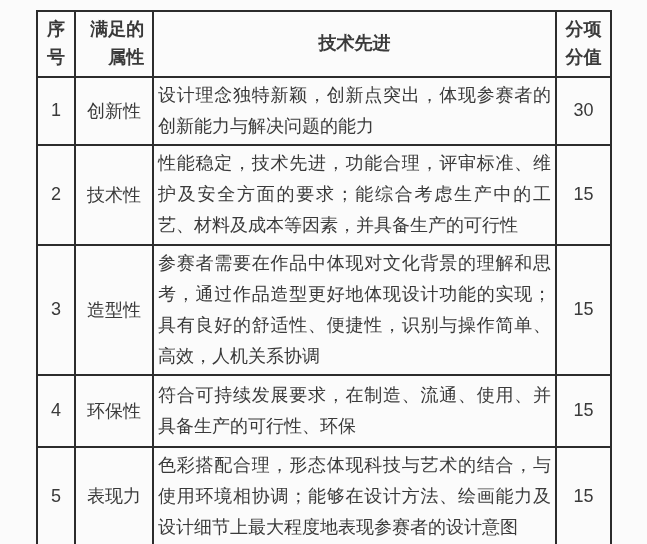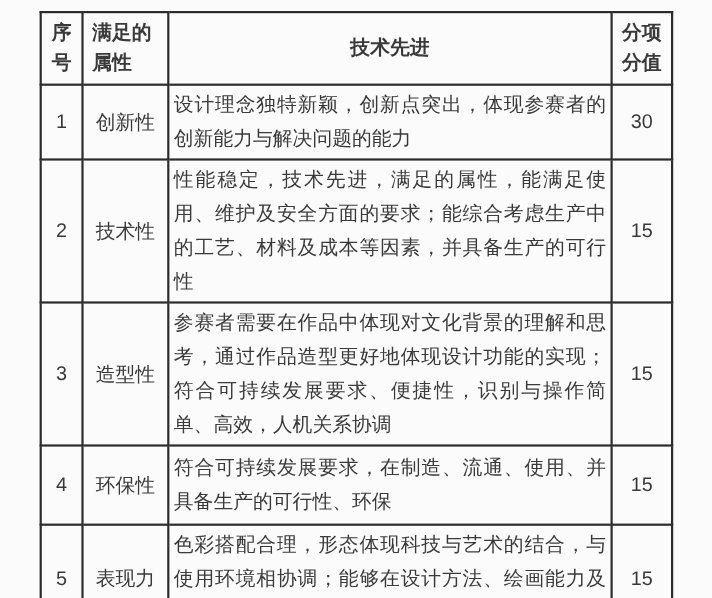--- a/index.html
+++ b/index.html
@@ -37,21 +37,21 @@
     box-sizing: border-box;
   }
   table.criteria th {
     font-weight: 700;
     text-align: center;
     line-height: 1.55;
     padding: 4px 2px;
   }
   
   th .wrap-narrow   { display: inline-block; width: 1.15em; text-align: center; }
-  th .wrap-attr     { display: inline-block; width: 3.35em; text-align: left; }
+  th .wrap-attr     { display: inline-block; width: 3.35em; text-align: right; }
   th .wrap-score    { display: inline-block; width: 2.30em; }
 
   td.cell-no,
   td.cell-attr,
   td.cell-score {
     text-align: center;
   }
   td.cell-criteria {
     text-align: justify;
     text-justify: inter-character;
@@ -88,27 +88,27 @@
     <tbody>
       <tr class="row-1">
         <td class="cell-no">1</td>
         <td class="cell-attr">创新性</td>
         <td class="cell-criteria">设计理念独特新颖，创新点突出，体现参赛者的创新能力与解决问题的能力</td>
         <td class="cell-score">30</td>
       </tr>
       <tr class="row-2">
         <td class="cell-no">2</td>
         <td class="cell-attr">技术性</td>
-        <td class="cell-criteria">性能稳定，技术先进，满足的属性，能满足使用、维护及安全方面的要求；能综合考虑生产中的工艺、材料及成本等因素，并具备生产的可行性</td>
+        <td class="cell-criteria">性能稳定，技术先进，功能合理，评审标准、维护及安全方面的要求；能综合考虑生产中的工艺、材料及成本等因素，并具备生产的可行性</td>
         <td class="cell-score">15</td>
       </tr>
       <tr class="row-3">
         <td class="cell-no">3</td>
         <td class="cell-attr">造型性</td>
-        <td class="cell-criteria">参赛者需要在作品中体现对文化背景的理解和思考，通过作品造型更好地体现设计功能的实现；符合可持续发展要求、便捷性，识别与操作简单、高效，人机关系协调</td>
+        <td class="cell-criteria">参赛者需要在作品中体现对文化背景的理解和思考，通过作品造型更好地体现设计功能的实现；具有良好的舒适性、便捷性，识别与操作简单、高效，人机关系协调</td>
         <td class="cell-score">15</td>
       </tr>
       <tr class="row-4">
         <td class="cell-no">4</td>
         <td class="cell-attr">环保性</td>
         <td class="cell-criteria">符合可持续发展要求，在制造、流通、使用、并具备生产的可行性、环保</td>
         <td class="cell-score">15</td>
       </tr>
       <tr class="row-5">
         <td class="cell-no">5</td>

